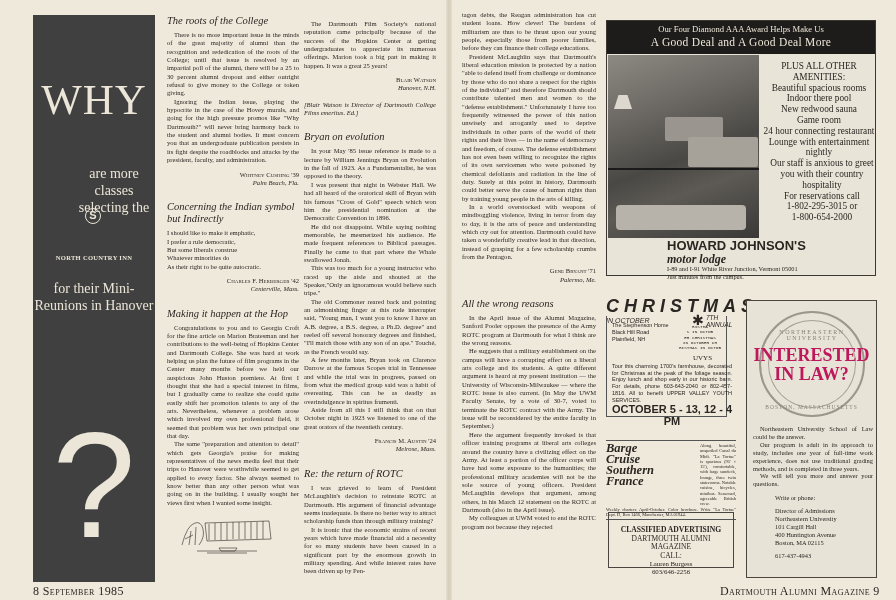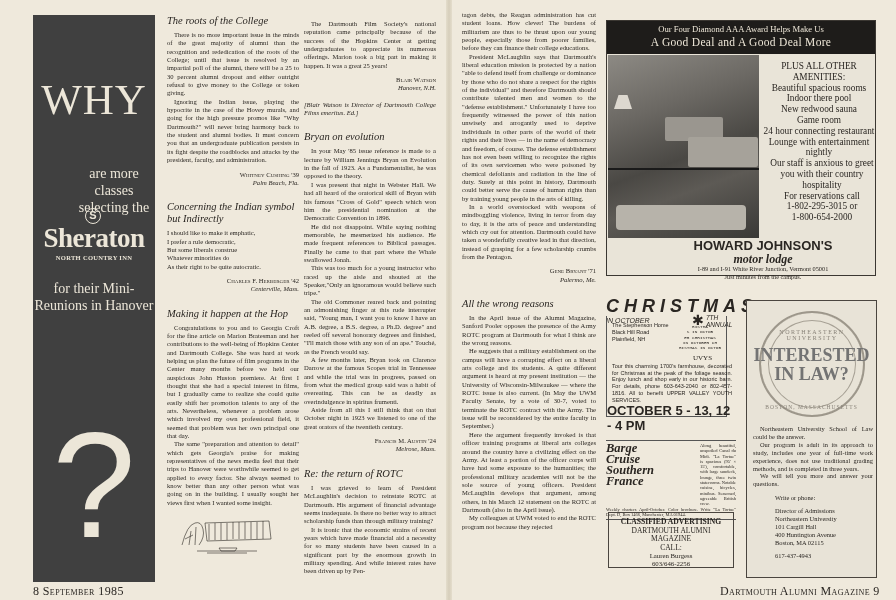--- a/index.html
+++ b/index.html
@@ -68,78 +68,77 @@
     background:
       linear-gradient(to bottom, rgba(0,0,0,0) 0, rgba(0,0,0,0) 62%, #1a1a1a 62%, #1a1a1a 63%, rgba(0,0,0,0) 63%),
       linear-gradient(160deg, #8d8a84 0%, #6b6863 30%, #4a4844 55%, #5d5a55 70%, #3a3936 100%);
   }
   .hojo .photo .bed1 { position: absolute; left: 57px; top: 62px; width: 58px; height: 24px; background: #9a968f; border-radius: 2px; }
   .hojo .photo .bed2 { position: absolute; left: 80px; top: 82px; width: 70px; height: 30px; background: #a6a29a; border-radius: 2px; }
   .hojo .photo .lamp { position: absolute; left: 6px; top: 40px; width: 18px; height: 14px; background: #ddd8cf; clip-path: polygon(25% 0, 75% 0, 100% 100%, 0 100%); }
   .hojo .photo .pool { position: absolute; left: 8px; top: 150px; width: 130px; height: 25px; background: #b7b3aa; border-radius: 4px; }
   .hojo .amen { position: absolute; left: 156px; top: 40px; width: 112px; text-align: center; font-size: 9.3px; line-height: 10.8px; }
   .hojo .amen .contact { text-align: center; padding-left: 6px; }
-  .hojo .name { position: absolute; left: 0; right: 16px; top: 218px; text-align: center; }
+  .hojo .name { position: absolute; left: 0; right: 16px; top: 218px; text-align: left; }
   .hojo .name .n1 { font-family: "Liberation Sans", sans-serif; font-weight: bold; font-size: 13px; line-height: 14px; padding-left: 60px; }
   .hojo .name .n2 { font-style: italic; font-weight: bold; font-size: 12px; line-height: 12px; padding-left: 60px; }
   .hojo .name .n3 { font-size: 6.3px; line-height: 8px; padding-left: 60px; }
 
   
   .xmas { position: absolute; left: 606px; top: 296px; width: 130px; height: 136px; font-family: "Liberation Sans", sans-serif; }
   .xmas .title { font-size: 18px; font-style: italic; font-weight: bold; letter-spacing: 5px; line-height: 20px; }
   .xmas .sub { font-size: 7px; font-style: italic; position: absolute; top: 21px; left: 0; }
   .xmas .annual { position: absolute; top: 18px; left: 100px; font-size: 6.5px; font-style: italic; line-height: 7px; }
   .xmas .star { position: absolute; top: 17px; left: 86px; font-size: 14px; line-height: 14px; }
   .xmas .box { position: absolute; top: 20px; left: 0; width: 121px; height: 101px; border: 1px solid #555; border-top: none; }
   .xmas .addr { position: absolute; top: 6px; left: 5px; font-size: 5.5px; line-height: 7px; }
   .xmas .tree { position: absolute; top: 3px; left: 60px; width: 66px; font-size: 4.4px; line-height: 5.2px; text-align: center; font-family: "Liberation Mono", monospace; text-transform: uppercase; }
   .xmas .uvys { position: absolute; top: 38px; left: 86px; font-size: 7px; font-family: "Liberation Serif", serif; }
   .xmas .desc { position: absolute; top: 47px; left: 5px; width: 120px; font-size: 5.5px; line-height: 6.7px; text-align: justify; }
-  .xmas .dates { position: absolute; top: 87px; left: 0; width: 130px; font-size: 13px; font-weight: bold; }
+  .xmas .dates { position: absolute; top: 87px; left: 0; width: 130px; text-align: center; font-size: 11px; font-weight: bold; }
 
   
   .barge { position: absolute; left: 606px; top: 440px; width: 130px; border-top: 1px solid #555; border-bottom: 1.5px solid #555; padding: 2px 0; }
   .barge .words { display: flex; gap: 32px; }
   .barge .big { font-style: italic; font-weight: bold; font-size: 12.5px; line-height: 11px; width: 62px; flex-shrink: 0; }
   .barge .big span { display: block; }
   .barge .small { font-size: 4.5px; line-height: 5.3px; text-align: justify; }
   .barge .foot { font-size: 4.5px; line-height: 5.3px; text-align: justify; }
 
   
-  .classified { position: absolute; left: 608px; top: 512px; width: 126px; height: 56px; border: 1px solid #4a453f; text-align: center; padding-top: 5px; }
+  .classified { position: absolute; left: 608px; top: 512px; width: 126px; height: 56px; border: 1px solid #4a453f; text-align: center; padding-top: 13px; }
   .classified .h { font-weight: bold; font-size: 7.6px; line-height: 8.5px; }
   .classified .l { font-size: 7.5px; line-height: 8.5px; }
   .classified .s { font-size: 6.8px; line-height: 8px; }
 
   
   .neu { position: absolute; left: 746px; top: 300px; width: 131px; height: 278px; border: 1px solid #4a453f; background: #e8e3d7; }
   .neu .seal {
     position: absolute; left: 12px; top: 10px; width: 106px; height: 106px; border-radius: 50%;
     border: 2px solid #9d978b; box-shadow: inset 0 0 0 7px #e8e3d7, inset 0 0 0 8px #a7a195;
   }
   .neu .seal-top { position: absolute; left: 0; right: 0; top: 16px; text-align: center; font-size: 6px; color: #8a847a; letter-spacing: 1.5px; }
   .neu .seal-bot { position: absolute; left: 0; right: 0; top: 103px; text-align: center; font-size: 5.5px; color: #8a847a; letter-spacing: 1px; }
-  .neu .head { position: absolute; left: 0; right: 0; top: 45px; text-align: center; font-size: 18px; line-height: 19px; font-weight: bold; color: #737373; }
+  .neu .head { position: absolute; left: 0; right: 0; top: 45px; text-align: center; font-size: 18px; line-height: 19px; font-weight: bold; color: #be185d; }
   .neu .body { position: absolute; left: 6px; top: 124px; width: 120px; font-size: 6.4px; line-height: 7.9px; text-align: justify; }
   .neu .body p { text-indent: 7px; }
   .neu .contact { margin-top: 6px; padding-left: 22px; font-size: 6.4px; line-height: 7.9px; text-align: left; }
   .neu .contact div { margin-bottom: 0; }
   .neu .contact .spacer { height: 5px; }
 </style>
 </head>
 <body>
 
 <div class="spread">
   <div class="gutter"></div>
 
   <div class="sheraton">
     <div class="why">WHY</div>
     <div class="line1">are more classes selecting the</div>
     <div class="logo-s">S</div>
-    <div class="brand">Sheraton</div>
     <div class="sub">NORTH COUNTRY INN</div>
     <div class="line2">for their Mini-Reunions in Hanover</div>
     <div class="qmark">?</div>
   </div>
 
   <div class="col c1">
     <h3>The roots of the College</h3>
     <p>There is no more important issue in the minds of the great majority of alumni than the recognition and rededication of the roots of the College; until that issue is resolved by an impartial poll of the alumni, there will be a 25 to 30 percent alumni dropout and either outright refusal to give money to the College or token giving.</p>
     <p>Ignoring the Indian issue, playing the hypocrite in the case of the Hovey murals, and going for the high pressure promos like "Why Dartmouth?" will never bring harmony back to the student and alumni bodies. It must concern you that an undergraduate publication persists in its fight despite the roadblocks and attacks by the president, faculty, and administration.</p>
     <div class="sig">

